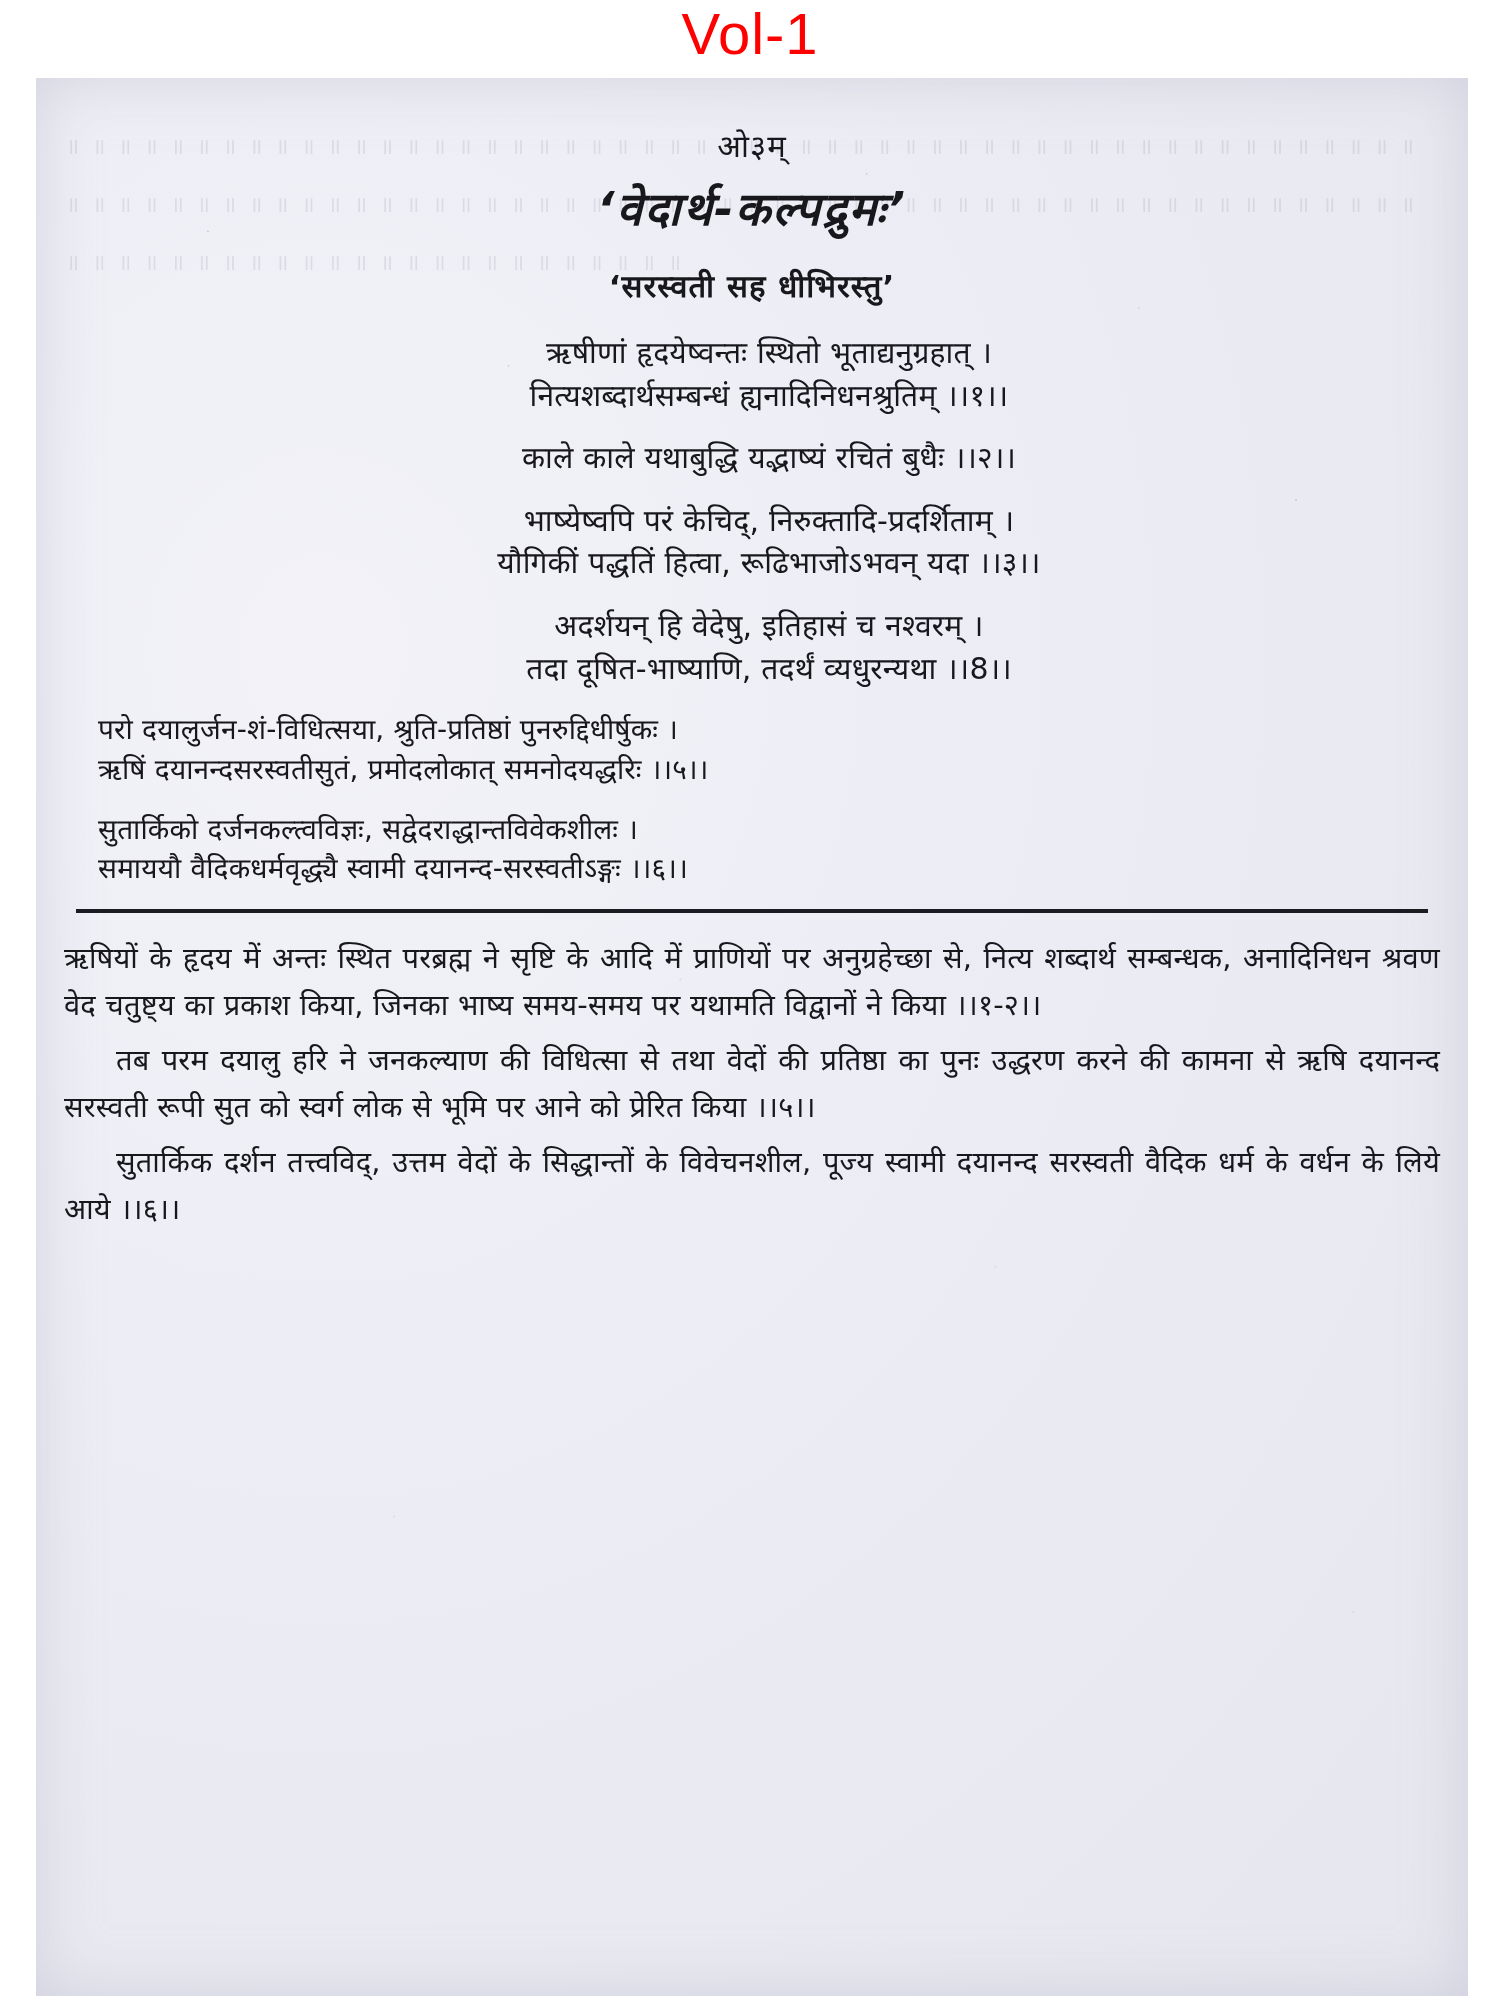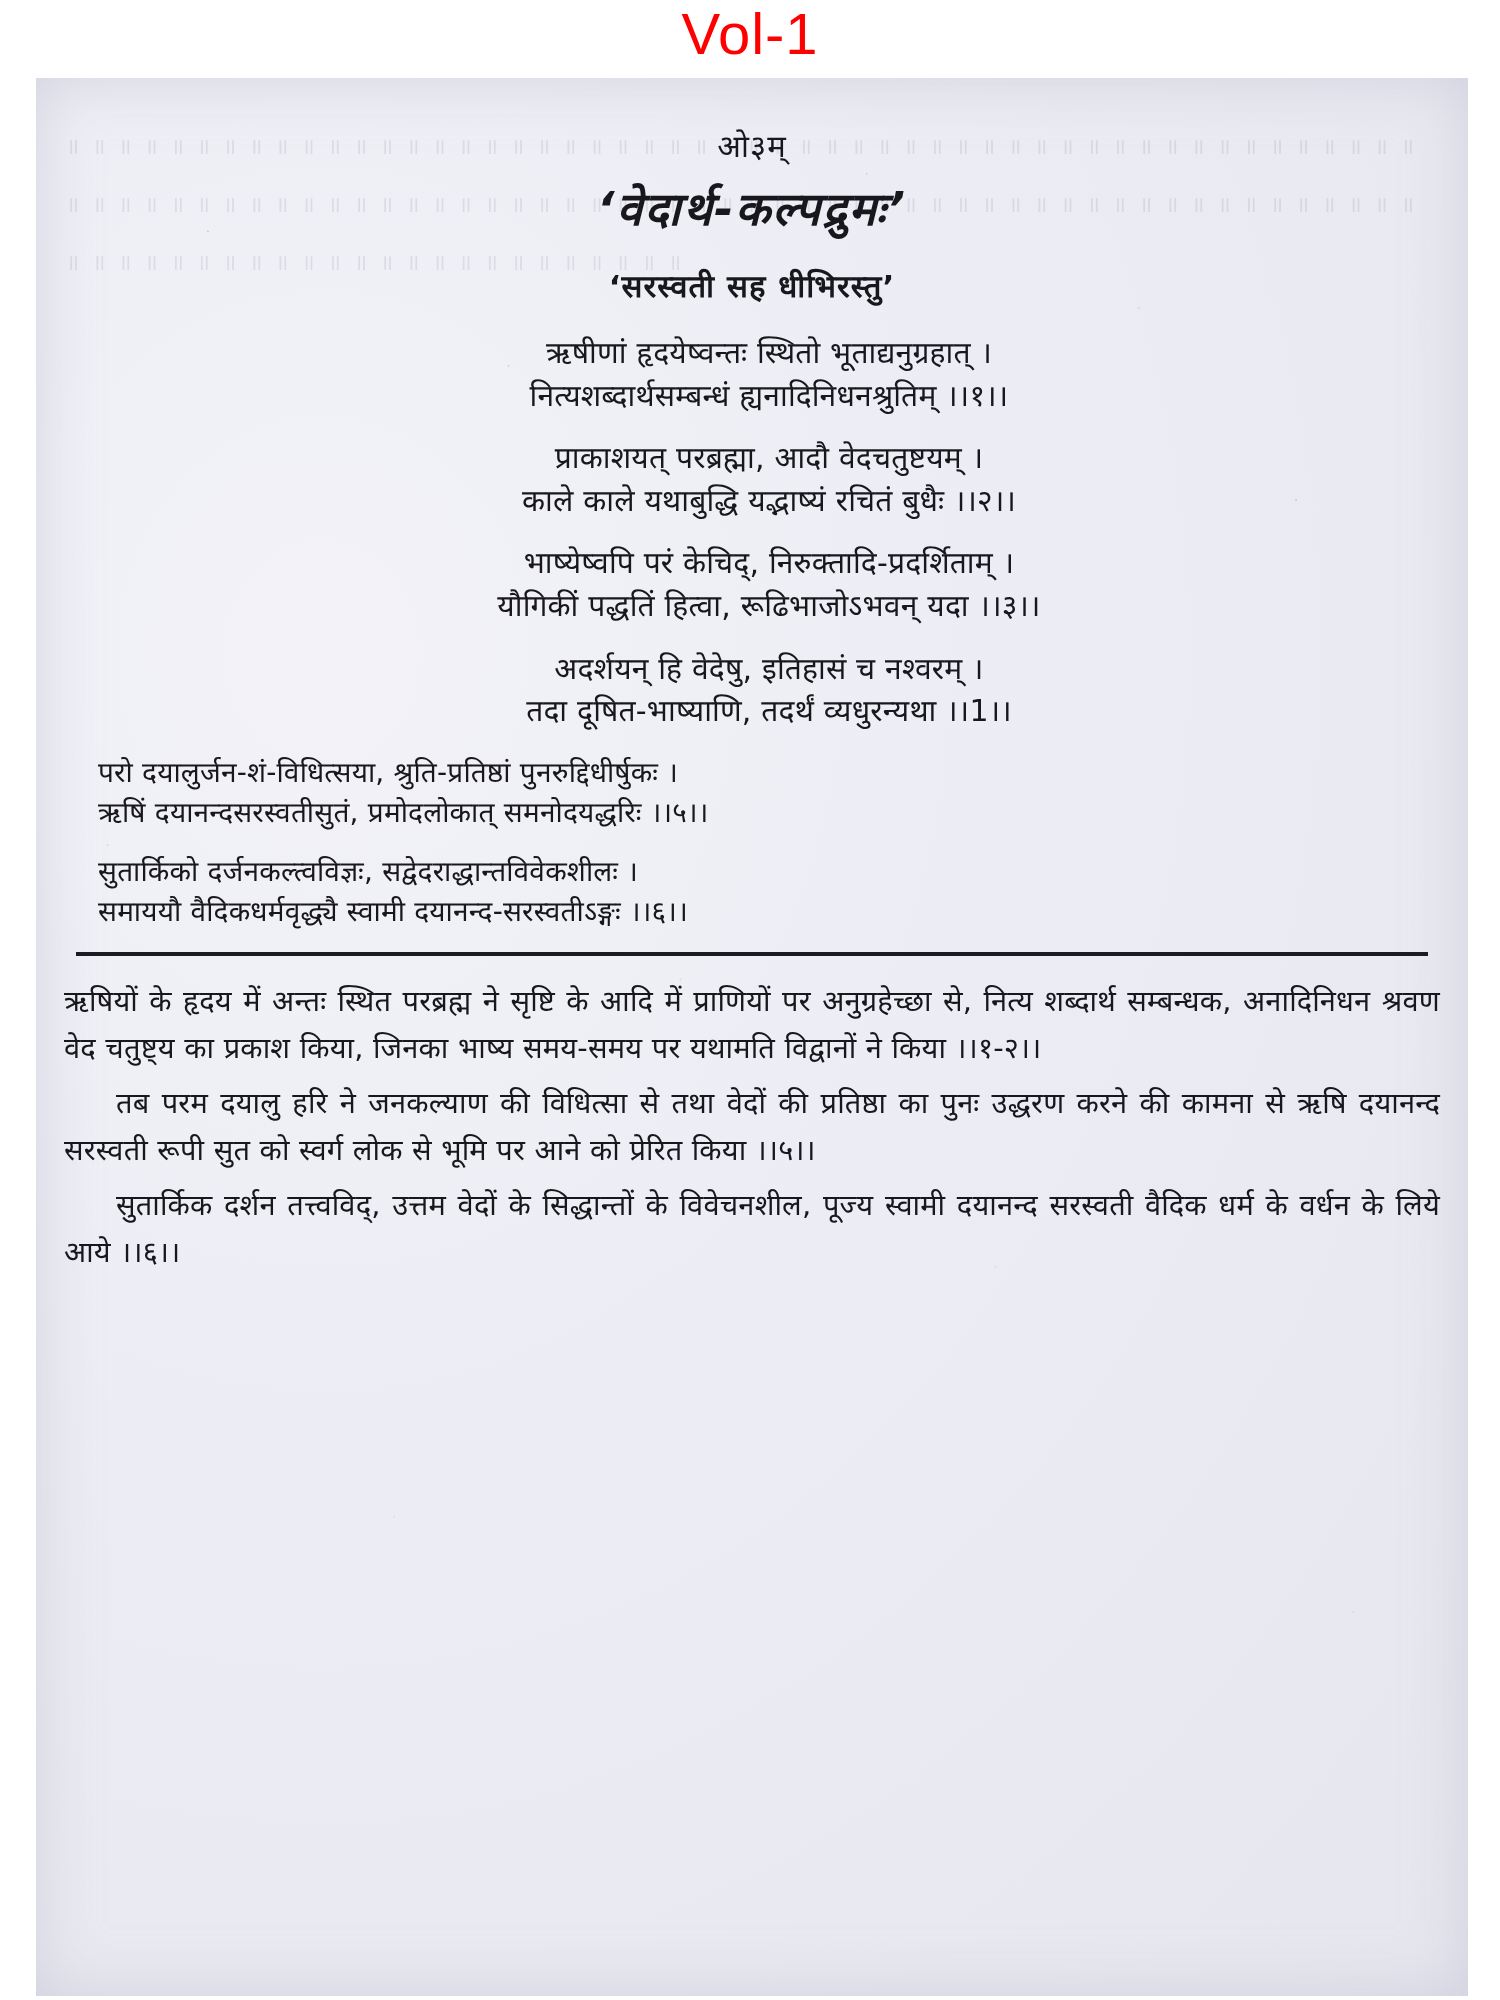--- a/index.html
+++ b/index.html
@@ -163,32 +163,31 @@
       <div class="sub-title">‘सरस्वती सह धीभिरस्तु’</div>
 
       <div class="verses">
 
         <div class="verse">
           <div class="verse-line vl-c">ऋषीणां हृदयेष्वन्तः स्थितो  भूताद्यनुग्रहात् ।</div>
           <div class="verse-line vl-c">नित्यशब्दार्थसम्बन्धं   ह्यनादिनिधनश्रुतिम् ।।१।।</div>
         </div>
 
         <div class="verse">
-          <div class="verse-line vl-c">प्राकाशयत् परब्रह्मा,  आदौ वेदचतुष्टयम् ।</div>
           <div class="verse-line vl-c">काले काले यथाबुद्धि  यद्भाष्यं रचितं बुधैः ।।२।।</div>
         </div>
 
         <div class="verse">
           <div class="verse-line vl-c">भाष्येष्वपि परं केचिद्, निरुक्तादि-प्रदर्शिताम् ।</div>
           <div class="verse-line vl-c">यौगिकीं पद्धतिं हित्वा, रूढिभाजोऽभवन् यदा ।।३।।</div>
         </div>
 
         <div class="verse">
           <div class="verse-line vl-c">अदर्शयन् हि वेदेषु,  इतिहासं च नश्वरम् ।</div>
-          <div class="verse-line vl-c">तदा दूषित-भाष्याणि, तदर्थं व्यधुरन्यथा ।।1।।</div>
+          <div class="verse-line vl-c">तदा दूषित-भाष्याणि, तदर्थं व्यधुरन्यथा ।।8।।</div>
         </div>
 
         <div class="verse wide">
           <div class="verse-line">परो दयालुर्जन-शं-विधित्सया, श्रुति-प्रतिष्ठां पुनरुद्दिधीर्षुकः ।</div>
           <div class="verse-line">ऋषिं दयानन्दसरस्वतीसुतं, प्रमोदलोकात् समनोदयद्धरिः ।।५।।</div>
         </div>
 
         <div class="verse wide">
           <div class="verse-line">सुतार्किको  दर्जनकल्त्वविज्ञः,   सद्वेदराद्धान्तविवेकशीलः ।</div>
           <div class="verse-line">समाययौ वैदिकधर्मवृद्ध्यै स्वामी दयानन्द-सरस्वतीऽङ्गः ।।६।।</div>

